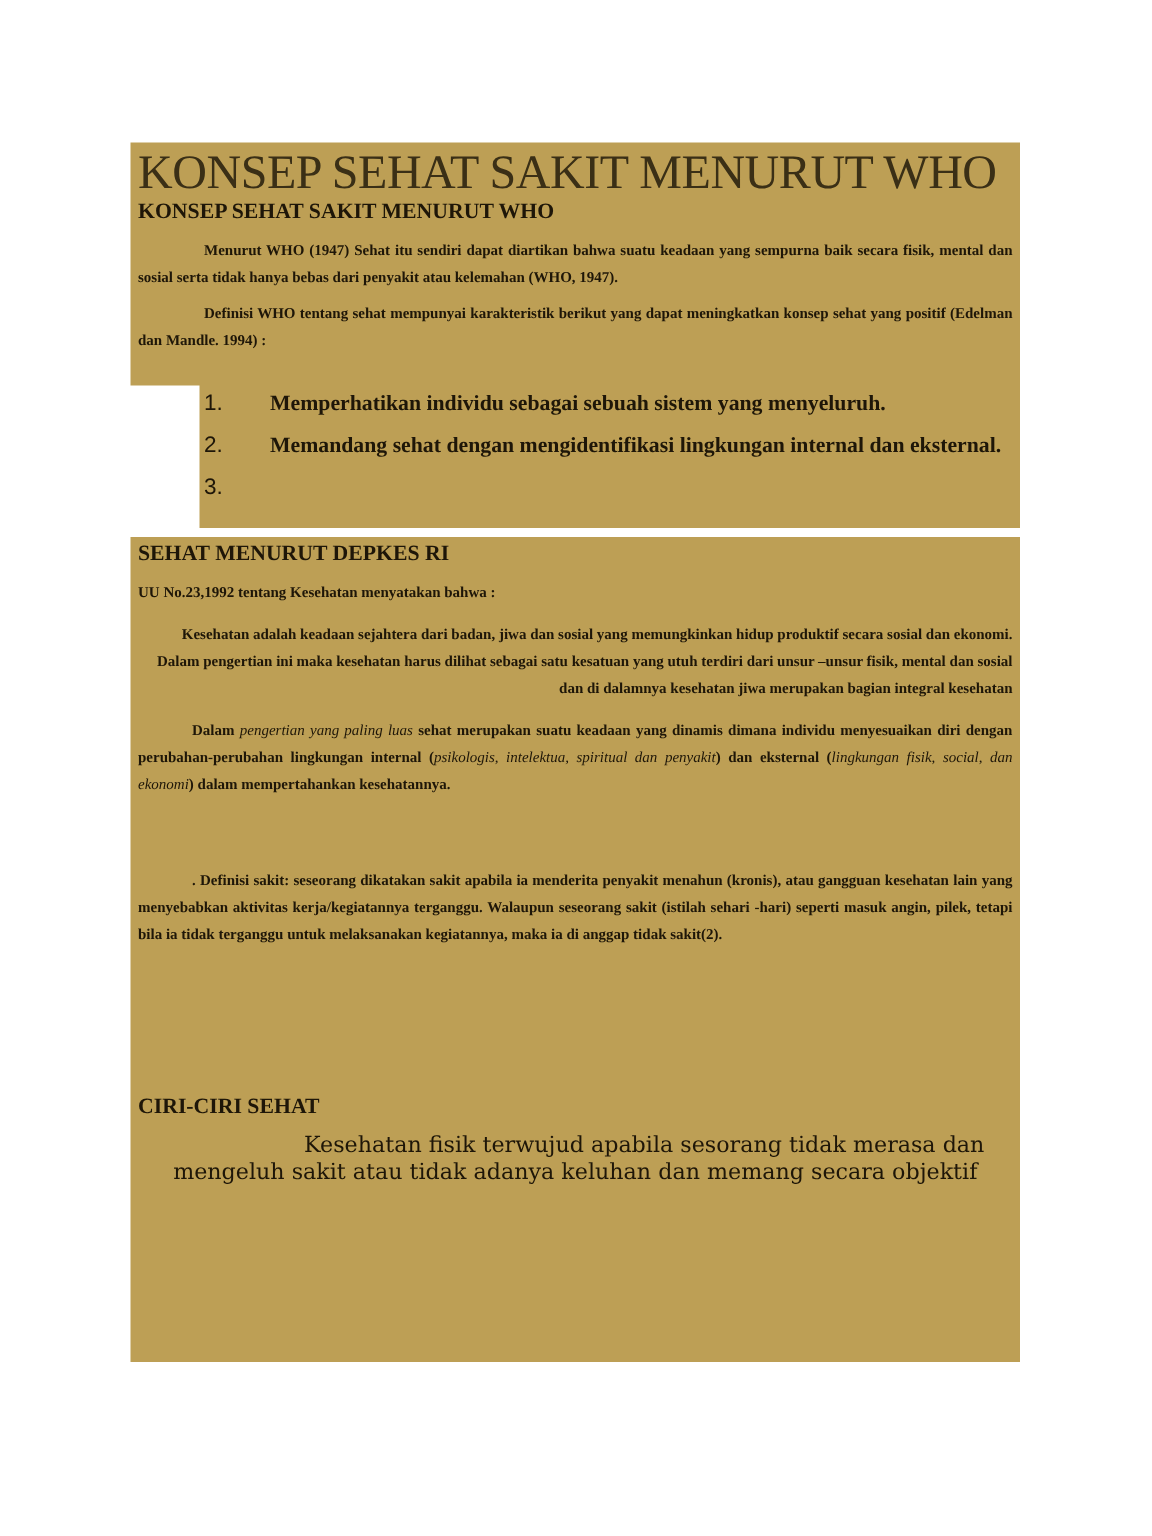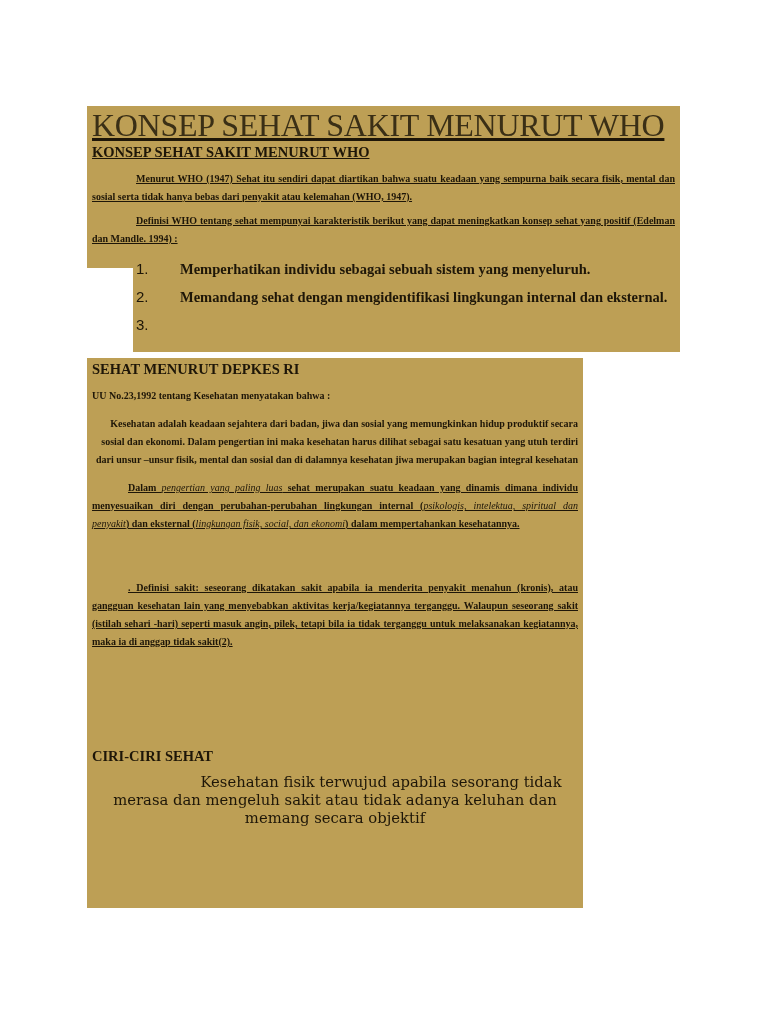--- a/index.html
+++ b/index.html
@@ -1,26 +1,26 @@
 <!DOCTYPE html>
 <html><head>
 <meta charset="utf-8">
 <style>
   html, body { margin:0; padding:0; background:#ffffff; }
   body { width:768px; height:1024px; position:relative; overflow:hidden;
          font-family:"Liberation Serif","DejaVu Serif",serif; color:#1e1608; }
   .blk { position:absolute; background:#bd9f55; box-sizing:border-box; }
-  .b1 { left:87px; top:106px; width:593px; height:162px; padding:0 5px;text-decoration:underline; }
+  .b1 { left:87px; top:95px; width:593px; height:162px; padding:0 5px; }
   .b2 { left:133px; top:256px; width:547px; height:96px; padding:0 0 0 3px; }
-  .b3 { left:87px; top:358px; width:496px; height:550px; padding:0 5px; }
+  .b3 { left:87px; top:358px; width:593px; height:550px; padding:0 5px; }
   .title { font-size:32px; font-weight:normal; color:#3a2f16; line-height:34px; margin:2px 0 0 0; letter-spacing:-0.3px; }
   .sub { font-weight:bold; font-size:14.5px; line-height:18px; margin:0; }
   p { margin:0; font-weight:bold; font-size:10px; line-height:18px; text-align:justify; }
   .ind { text-indent:44px; }
-  .ind2 { text-indent:36px;text-decoration:underline; }
+  .ind2 { text-indent:36px; }
   .li { display:flex; font-weight:bold; font-size:14.5px; line-height:18px; text-align:justify; }
   .num { font-family:"Liberation Sans","DejaVu Sans",sans-serif; font-weight:normal; font-size:15px; width:44px; flex:none; }
   .li2 { text-align:justify; font-weight:bold; font-size:14.5px; line-height:18px; }
   .li2 .num { display:inline-block; }
   i { font-style:italic; font-weight:normal; }
   .sans { font-family:"DejaVu Serif",serif; font-weight:normal; font-size:14.5px; line-height:18px; letter-spacing:0px; }
 </style>
 </head>
 <body>
 

